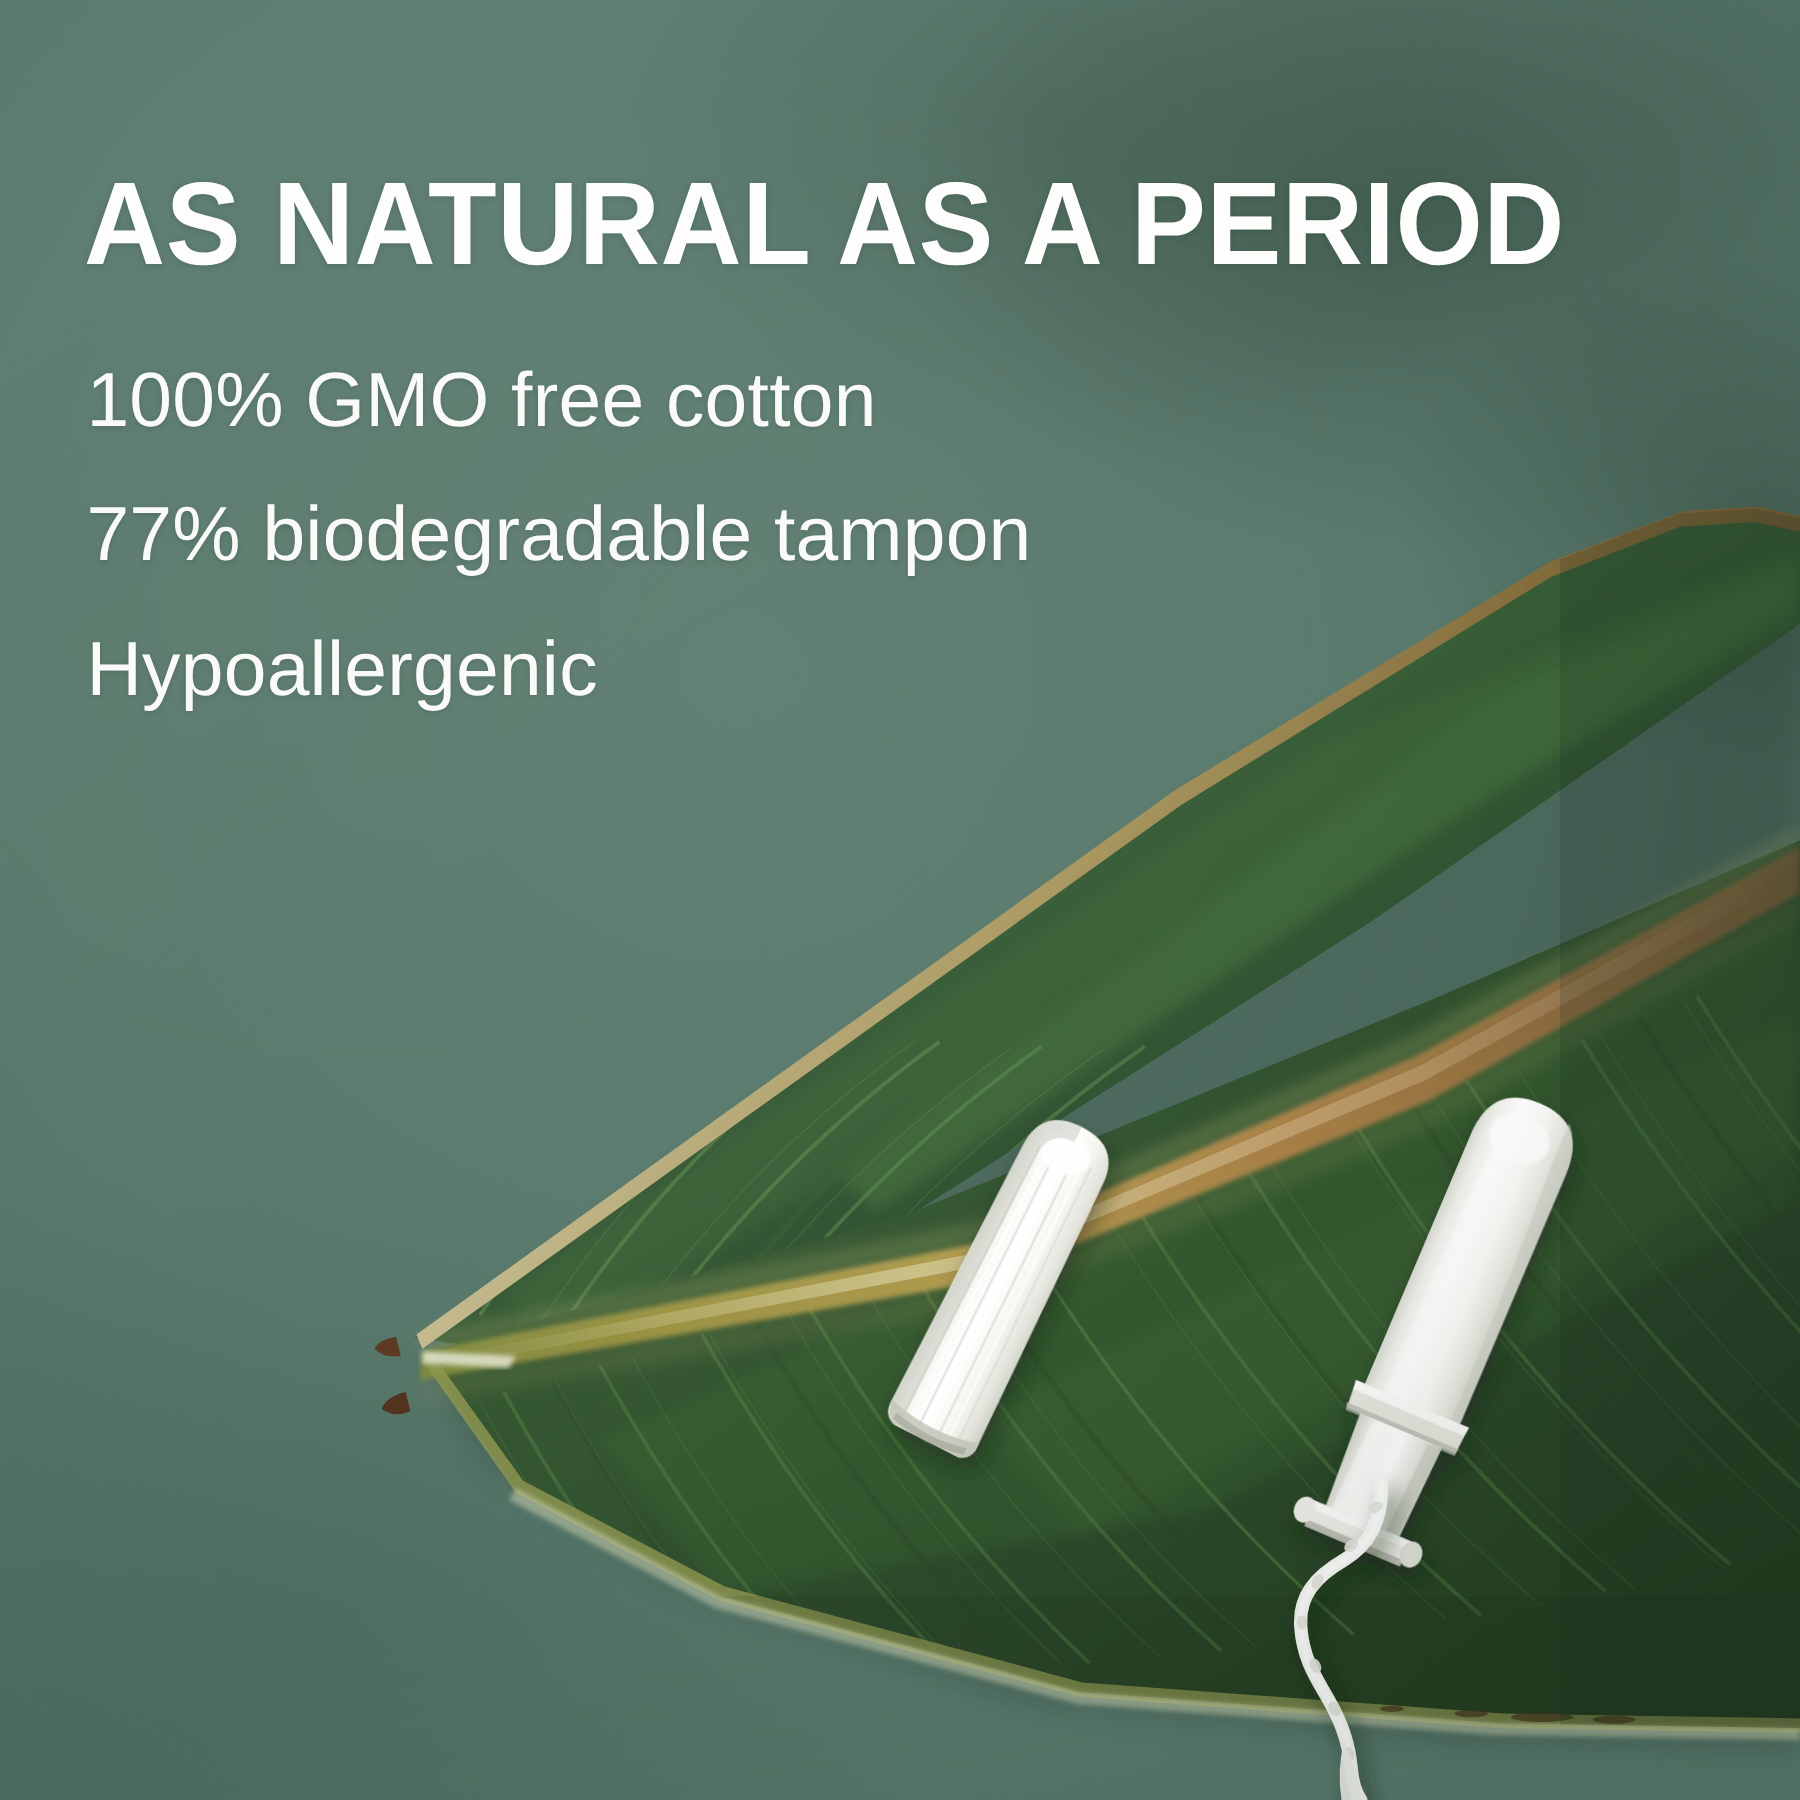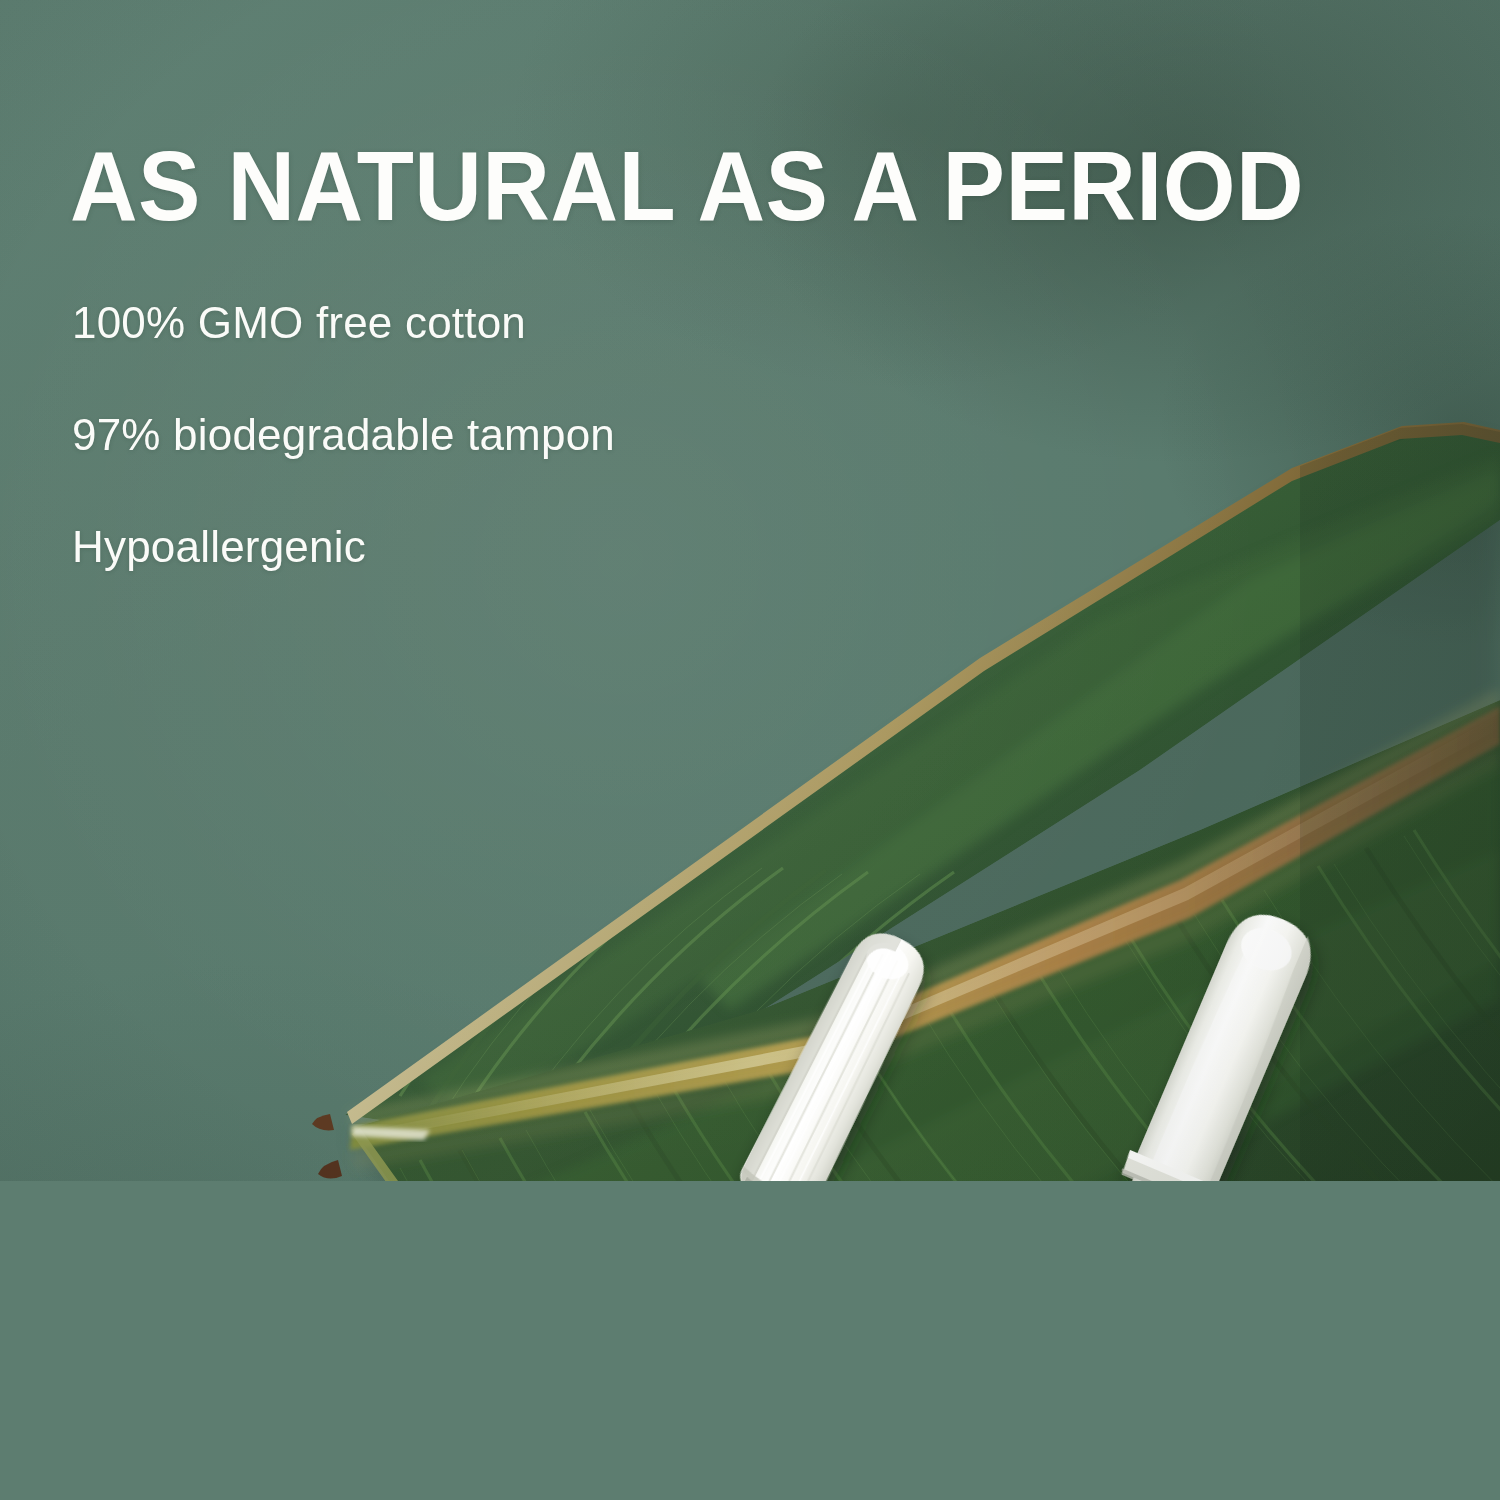--- a/index.html
+++ b/index.html
@@ -8,21 +8,21 @@
   body {
     font-family:"Liberation Sans", sans-serif;
     background:#5d7d70;
     position:relative;
   }
 
   
   #banner {
     position:relative;
     width:1500px;
-    height:1181px;
+    height:1500px;
     overflow:hidden;
     background:#be185d;
   }
 
   
   .bg-base {
     position:absolute; inset:0;
     background:
       radial-gradient(ellipse 620px 420px at 1180px 170px, rgba(52,74,62,0.55) 0%, rgba(52,74,62,0.0) 70%),
       radial-gradient(ellipse 420px 300px at 1460px 430px, rgba(46,68,56,0.45) 0%, rgba(46,68,56,0.0) 72%),
@@ -51,21 +51,21 @@
     white-space:nowrap;
     text-shadow:0 1px 5px rgba(30,50,42,0.22);
   }
   .bullets {
     position:absolute;
     left:72px; top:300px;
     width:900px;
   }
   .bullet {
     color:#fafbf8;
-    font-size:44px;
+    font-size:64px;
     font-weight:300;
     line-height:1.05;
     letter-spacing:0.2px;
     height:112px;
     display:flex;
     align-items:flex-start;
     white-space:nowrap;
     text-shadow:0 1px 4px rgba(30,50,42,0.20);
   }
 
@@ -436,17 +436,17 @@
       </g>
     </svg>
   </div>
 
   <div class="bg-vignette"></div>
 
   <h1 class="headline">AS NATURAL AS A PERIOD</h1>
 
   <div class="bullets">
     <div class="bullet">100% GMO free cotton</div>
-    <div class="bullet">97% biodegradable tampon</div>
+    <div class="bullet">77% biodegradable tampon</div>
     <div class="bullet">Hypoallergenic</div>
   </div>
 
 </div>
 
 </body></html>

